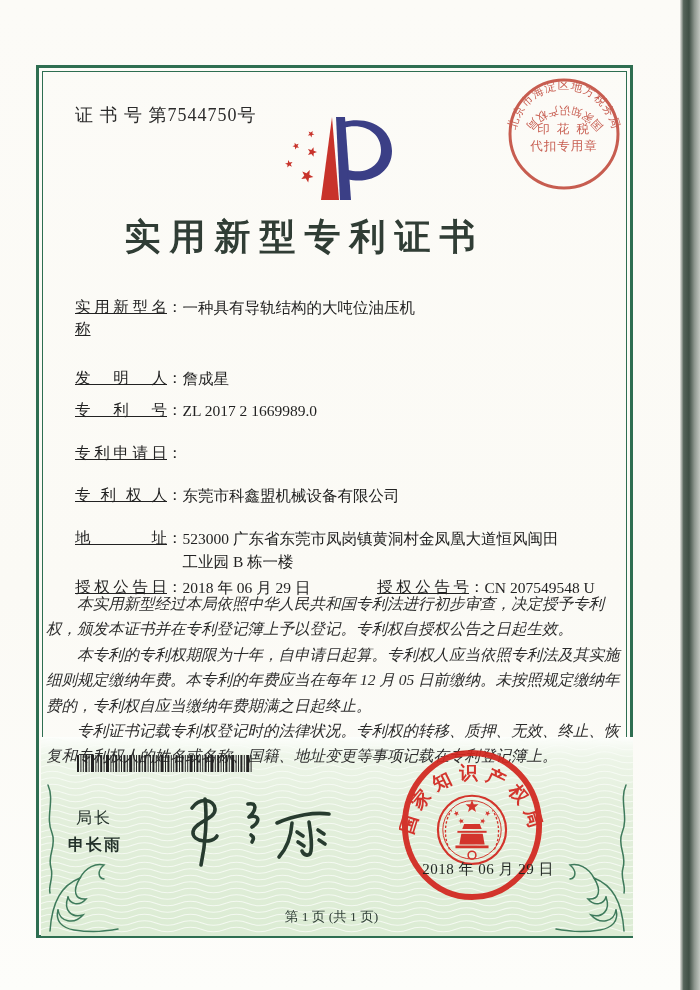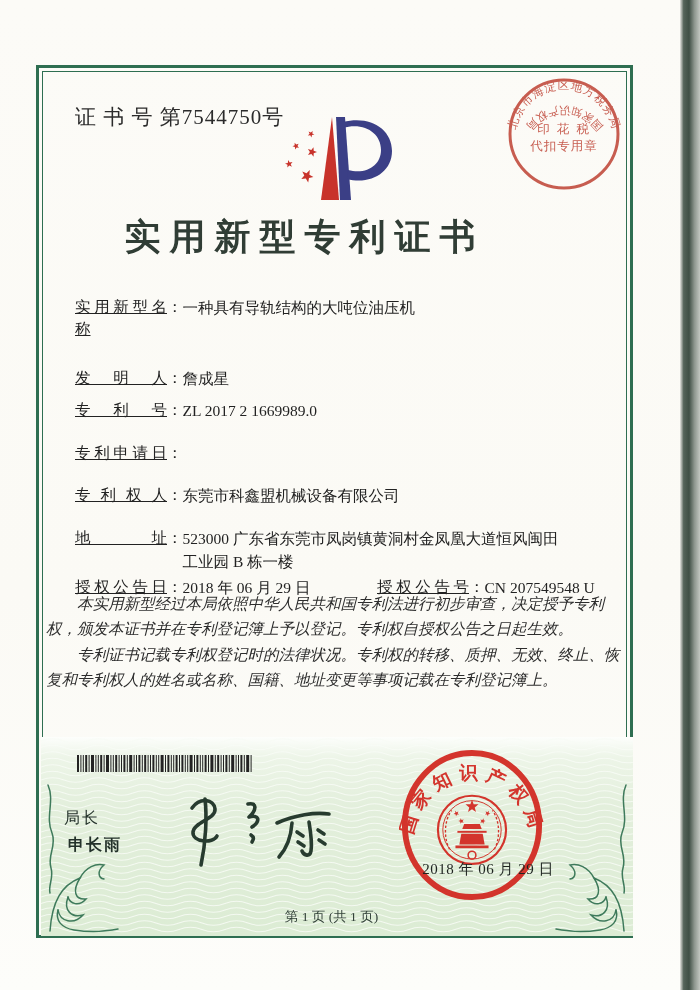--- a/index.html
+++ b/index.html
@@ -2,21 +2,21 @@
 <html><head>
 <meta charset="utf-8">
 <style>
   html,body{margin:0;padding:0;}
   body{background:#e9e9e5;font-family:"Liberation Serif","DejaVu Serif",serif;}
   .page{position:relative;width:700px;height:990px;background:linear-gradient(180deg,#fcfbf7 0%,#fbfaf5 60%,#fdfdfa 100%);overflow:hidden;margin:0 auto;}
   .scan-edge{position:absolute;top:0;right:0;width:20px;height:990px;
     background:linear-gradient(90deg,#e8e8e4 0%,#55645a 18%,#3f4f45 45%,#8d968e 72%,#c2c7c1 100%);}
   .frame-outer{position:absolute;left:36px;top:65px;width:591px;height:867px;border:3px solid #2e6e51;}
   .frame-inner{position:absolute;inset:3px;border:1px solid #2e6e51;}
-  .cert-no{position:absolute;left:75px;top:103px;font-size:21px;color:#2b2b2b;letter-spacing:1px;}
+  .cert-no{position:absolute;left:75px;top:103px;font-size:18px;color:#2b2b2b;letter-spacing:1px;}
   .stamp-top{position:absolute;left:506px;top:76px;opacity:.88;}
   .logo{position:absolute;left:284px;top:113px;}
   .title{position:absolute;left:36px;top:213px;width:537px;text-align:center;
     font-size:36px;font-weight:bold;letter-spacing:9px;color:#303d35;}
   .fields{position:absolute;left:75px;top:296px;width:552px;font-size:15.5px;color:#222;}
   .frow{margin-bottom:20px;line-height:22px;display:flex;align-items:flex-start;}
   .frow.r1{margin-bottom:27px;}
   .frow.r2{margin-bottom:9px;}
   .frow.addr{margin-bottom:3px;}
   .flabel{display:inline-block;width:92px;text-align:justify;text-align-last:justify;flex:0 0 92px;text-decoration:underline;}
@@ -31,21 +31,21 @@
   .green-section{position:absolute;left:41px;top:737px;width:592px;height:199px;
     background:linear-gradient(180deg,#fdfefc 0%,#edf5e8 10%,#e3efdc 35%,#dcecd4 100%);}
   .green-section svg.waves{position:absolute;inset:0;}
   .waves path{fill:none;stroke:#f8fcf6;stroke-width:1.1;opacity:.85;}
   .ornament{position:absolute;bottom:1px;}
   .ornament.bl{left:1px;}
   .ornament.br{right:1px;transform:scaleX(-1);}
   .ornament path{fill:none;stroke:#3e7a5b;stroke-width:1.5;stroke-linecap:round;}
   .barcode{position:absolute;left:77px;top:755px;}
   .signer{position:absolute;font-size:16px;color:#23312a;letter-spacing:2px;}
-  .signer.t{left:64px;top:808px;}
+  .signer.t{left:76px;top:808px;}
   .signer.n{left:68px;top:835px;font-weight:bold;}
   .signature{position:absolute;left:180px;top:786px;}
   .signature path{fill:none;stroke:#273b2f;stroke-width:3.6;stroke-linecap:round;stroke-linejoin:round;}
   .seal{position:absolute;left:399px;top:748px;opacity:.93;}
   .seal-date{position:absolute;left:410px;top:860px;width:156px;text-align:center;
     font-size:15px;color:#1e2420;letter-spacing:.5px;}
   .footer{position:absolute;left:36px;top:908px;width:591px;text-align:center;font-size:13.5px;color:#33413a;}
   .red{fill:#c8332b;}
   .blue{fill:#3b3f86;}
 </style>
@@ -177,20 +177,21 @@
       <span class="pair2">
         <span class="flabel">授权公告号</span>
           <span class="fcolon">：</span>
         <span class="fvalue">CN 207549548 U</span>
       </span>
     </div>
   </div>
 
   <div class="paragraphs">
     <p>本实用新型经过本局依照中华人民共和国专利法进行初步审查，决定授予专利权，颁发本证书并在专利登记簿上予以登记。专利权自授权公告之日起生效。</p>
+    <p>本专利的专利权期限为十年，自申请日起算。专利权人应当依照专利法及其实施细则规定缴纳年费。本专利的年费应当在每年 12 月 05 日前缴纳。未按照规定缴纳年费的，专利权自应当缴纳年费期满之日起终止。</p>
     <p>专利证书记载专利权登记时的法律状况。专利权的转移、质押、无效、终止、恢复和专利权人的姓名或名称、国籍、地址变更等事项记载在专利登记簿上。</p>
   </div>
 
   <svg class="barcode" id="barcode" width="176" height="17" viewBox="0 0 176 17">
       <rect x="0" y="0" width="2" height="17" fill="#232323"></rect>
       <rect x="3.4" y="0" width="1" height="17" fill="#232323"></rect>
       <rect x="5.8" y="0" width="1" height="17" fill="#232323"></rect>
       <rect x="8.2" y="0" width="2" height="17" fill="#232323"></rect>
       <rect x="11.6" y="0" width="1" height="17" fill="#232323"></rect>
       <rect x="14" y="0" width="3" height="17" fill="#232323"></rect>

